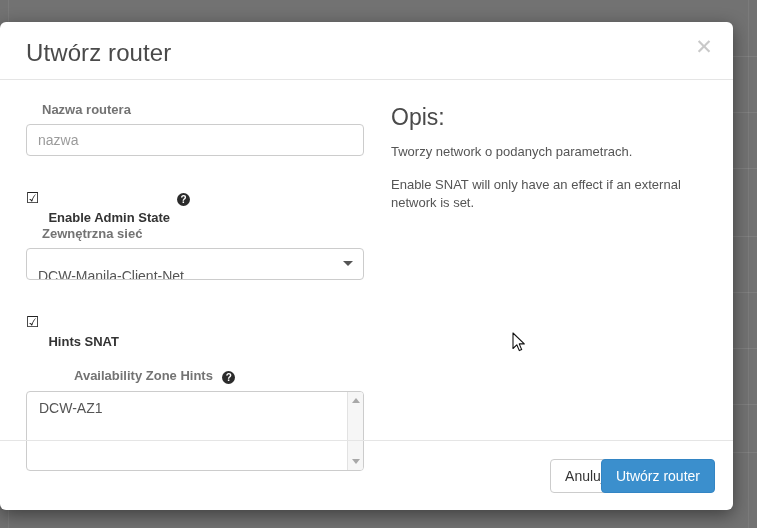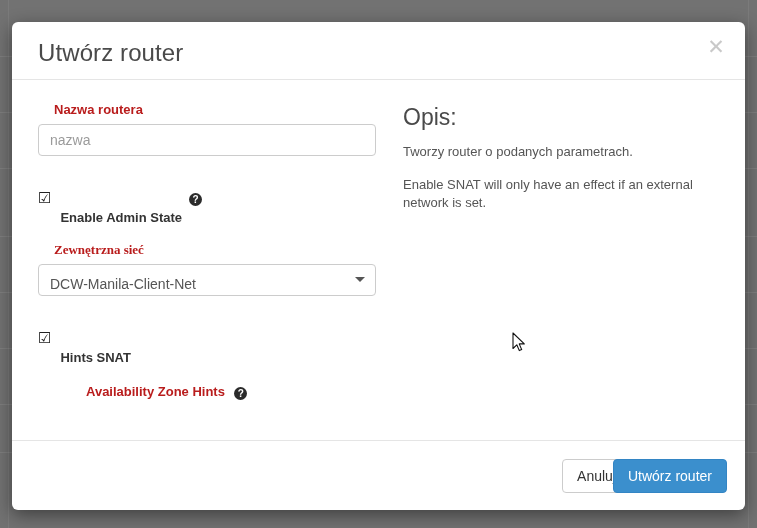--- a/index.html
+++ b/index.html
@@ -33,21 +33,21 @@
     position: absolute;
     top: 0;
     bottom: 0;
     width: 1px;
     background: rgba(255,255,255,0.07);
   }
 
   
   #modal {
     position: absolute;
-    left: 12px;
+    left: 0;
     top: 22px;
     width: 733px;
     height: 488px;
     background: #ffffff;
     border-radius: 6px;
     box-shadow: 0 5px 18px rgba(0,0,0,0.45);
     box-sizing: border-box;
   }
 
   .modal-header {
@@ -96,21 +96,21 @@
   .col-right {
     position: absolute;
     left: 391px;
     top: 20px;
     width: 310px;
   }
 
   .field-label {
     font-size: 13px;
     font-weight: bold;
-    color: #b91c1c;
+    color: #737373;
     margin: 0 0 6px 0;
     display: block;
     line-height: 16px;
     padding-left: 16px;
   }
 
   .text-input {
     display: block;
     width: 338px;
     height: 32px;
@@ -175,21 +175,21 @@
   }
   .select-box {
     width: 338px;
     height: 32px;
     box-sizing: border-box;
     border: 1px solid #cccccc;
     border-radius: 4px;
     background: #fff;
     font-size: 14px;
     color: #555555;
-    padding: 4px 28px 0 11px;
+    padding: 12px 28px 0 11px;
     line-height: 30px;
     white-space: nowrap;
     overflow: hidden;
     cursor: pointer;
   }
   .select-caret {
     position: absolute;
     right: 11px;
     top: 13px;
     width: 0; height: 0;
@@ -331,41 +331,48 @@
 
       <label class="field-label">Nazwa routera</label>
       <input class="text-input" type="text" placeholder="nazwa" style="">
 
       <div class="checkbox-row">
         <span class="cb-glyph">☑</span>
         <span class="cb-label">Enable Admin State</span>
         <span class="help-icon">?</span>
       </div>
 
-      <label class="field-label" style="margin-top:16px;font-family:Liberation Serif, serif;">Zewnętrzna sieć</label>
+      <label class="field-label" style="margin-top:0;">Zewnętrzna sieć</label>
       <div class="select-wrap">
         <div class="select-box">DCW-Manila-Client-Net</div>
         <span class="select-caret"></span>
       </div>
 
       <div class="checkbox-row">
         <span class="cb-glyph">☑</span>
         <span class="cb-label">Hints SNAT</span>
       </div>
 
       <div style="margin-top:16px;">
         <span class="field-label" style="display:inline;margin-left:32px;">Availability Zone Hints</span>
         <span class="help-icon" style="margin-left:5px;">?</span>
       </div>
 
+      <div class="listbox-wrap" style="margin-top:7px;">
+        <div class="listbox-option">DCW-AZ1</div>
+        <div class="lb-scrollbar">
+          <span class="lb-arrow up"></span>
+          <span class="lb-arrow down"></span>
+        </div>
+      </div>
     </div>
 
     <div class="col-right">
       <div class="desc-title">Opis:</div>
-      <p class="desc-p">Tworzy router o podanych parametrach.</p>
+      <p class="desc-p">Tworzy network o podanych parametrach.</p>
       <p class="desc-p">Enable SNAT will only have an effect if an external network is set.</p>
     </div>
   </div>
 
   <div class="modal-footer">
     <div class="btn btn-cancel">Anuluj</div>
     <div class="btn btn-primary">Utwórz router</div>
   </div>
 </div>
 

